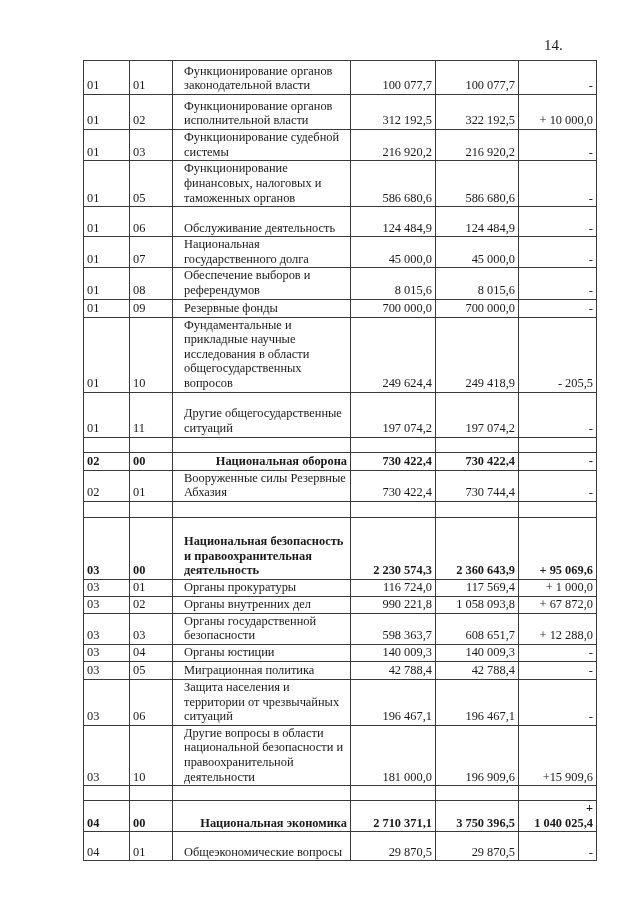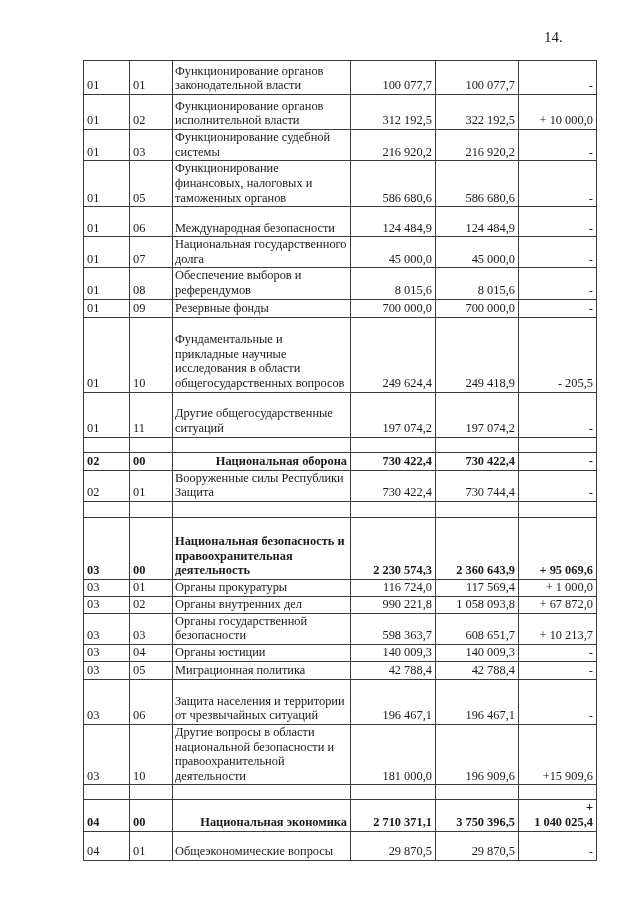--- a/index.html
+++ b/index.html
@@ -1,24 +1,24 @@
 <!DOCTYPE html>
 <html><head>
   <meta charset="utf-8">
   <style>
     html, body { margin: 0; padding: 0; background: #ffffff; }
     body { width: 640px; height: 905px; position: relative; overflow: hidden;
            font-family: "Liberation Serif", "DejaVu Serif", serif; color: #1a1a1a; }
-    .page-num { position: absolute; left: 544px; top: 29px; font-size: 15px; }
+    .page-num { position: absolute; left: 544px; top: 37px; font-size: 15px; }
     table.budget { position: absolute; left: 83px; top: 60px; width: 513px;
                    border-collapse: collapse; table-layout: fixed; font-size: 12.4px; line-height: 14.6px; }
     table.budget td { border: 1px solid #3a3a3a; padding: 0 3px 1px 3px; vertical-align: bottom; }
     table.budget td.c { text-align: left; }
     table.budget td.r { text-align: right; }
-    table.budget td.desc { text-align: left; padding-left: 2px; }
+    table.budget td.desc { text-align: left; padding-left: 11px; }
     table.budget tr.bold td { font-weight: bold; }
     table.budget td.center-desc { text-align: right; }
     .plus-break { display: block; }
   </style>
 </head>
 <body>
 
 <div class="page-num">14.</div>
 
 <table class="budget">
@@ -59,21 +59,21 @@
         <td class="c">01</td>
         <td class="c">05</td>
         <td class="desc">Функционирование финансовых, налоговых и таможенных органов</td>
         <td class="r">586 680,6</td>
         <td class="r">586 680,6</td>
         <td class="r">-</td>
       </tr>
       <tr style="height: 30px;">
         <td class="c">01</td>
         <td class="c">06</td>
-        <td class="desc">Международная безопасности</td>
+        <td class="desc">Обслуживание деятельность</td>
         <td class="r">124 484,9</td>
         <td class="r">124 484,9</td>
         <td class="r">-</td>
       </tr>
       <tr style="height: 30px;">
         <td class="c">01</td>
         <td class="c">07</td>
         <td class="desc">Национальная государственного долга</td>
         <td class="r">45 000,0</td>
         <td class="r">45 000,0</td>
@@ -123,21 +123,21 @@
         <td class="c">02</td>
         <td class="c">00</td>
         <td class="desc center-desc">Национальная оборона</td>
         <td class="r">730 422,4</td>
         <td class="r">730 422,4</td>
         <td class="r">-</td>
       </tr>
       <tr style="height: 31px;">
         <td class="c">02</td>
         <td class="c">01</td>
-        <td class="desc">Вооруженные силы Республики Защита</td>
+        <td class="desc">Вооруженные силы Резервные Абхазия</td>
         <td class="r">730 422,4</td>
         <td class="r">730 744,4</td>
         <td class="r">-</td>
       </tr>
       <tr style="height: 16px;">
         <td class="c"></td>
         <td class="c"></td>
         <td class="desc"></td>
         <td class="r"></td>
         <td class="r"></td>
@@ -166,21 +166,21 @@
         <td class="r">990 221,8</td>
         <td class="r">1 058 093,8</td>
         <td class="r">+ 67 872,0</td>
       </tr>
       <tr style="height: 30px;">
         <td class="c">03</td>
         <td class="c">03</td>
         <td class="desc">Органы государственной безопасности</td>
         <td class="r">598 363,7</td>
         <td class="r">608 651,7</td>
-        <td class="r">+ 10 213,7</td>
+        <td class="r">+ 12 288,0</td>
       </tr>
       <tr style="height: 17px;">
         <td class="c">03</td>
         <td class="c">04</td>
         <td class="desc">Органы юстиции</td>
         <td class="r">140 009,3</td>
         <td class="r">140 009,3</td>
         <td class="r">-</td>
       </tr>
       <tr style="height: 18px;">

